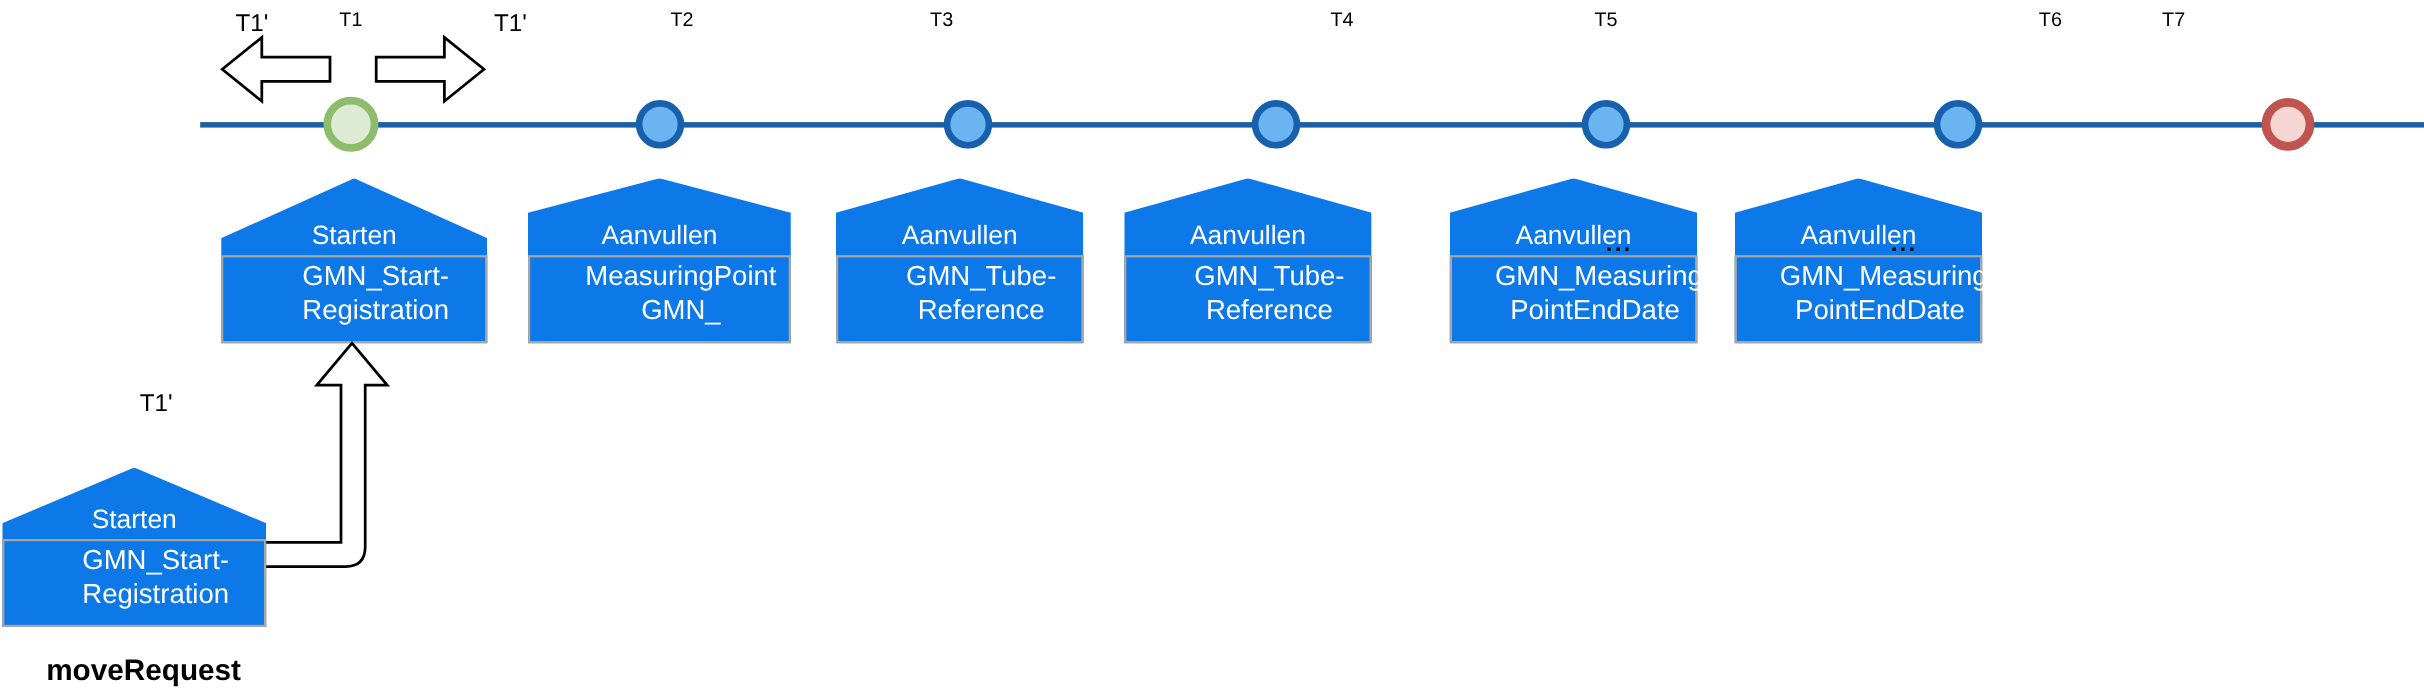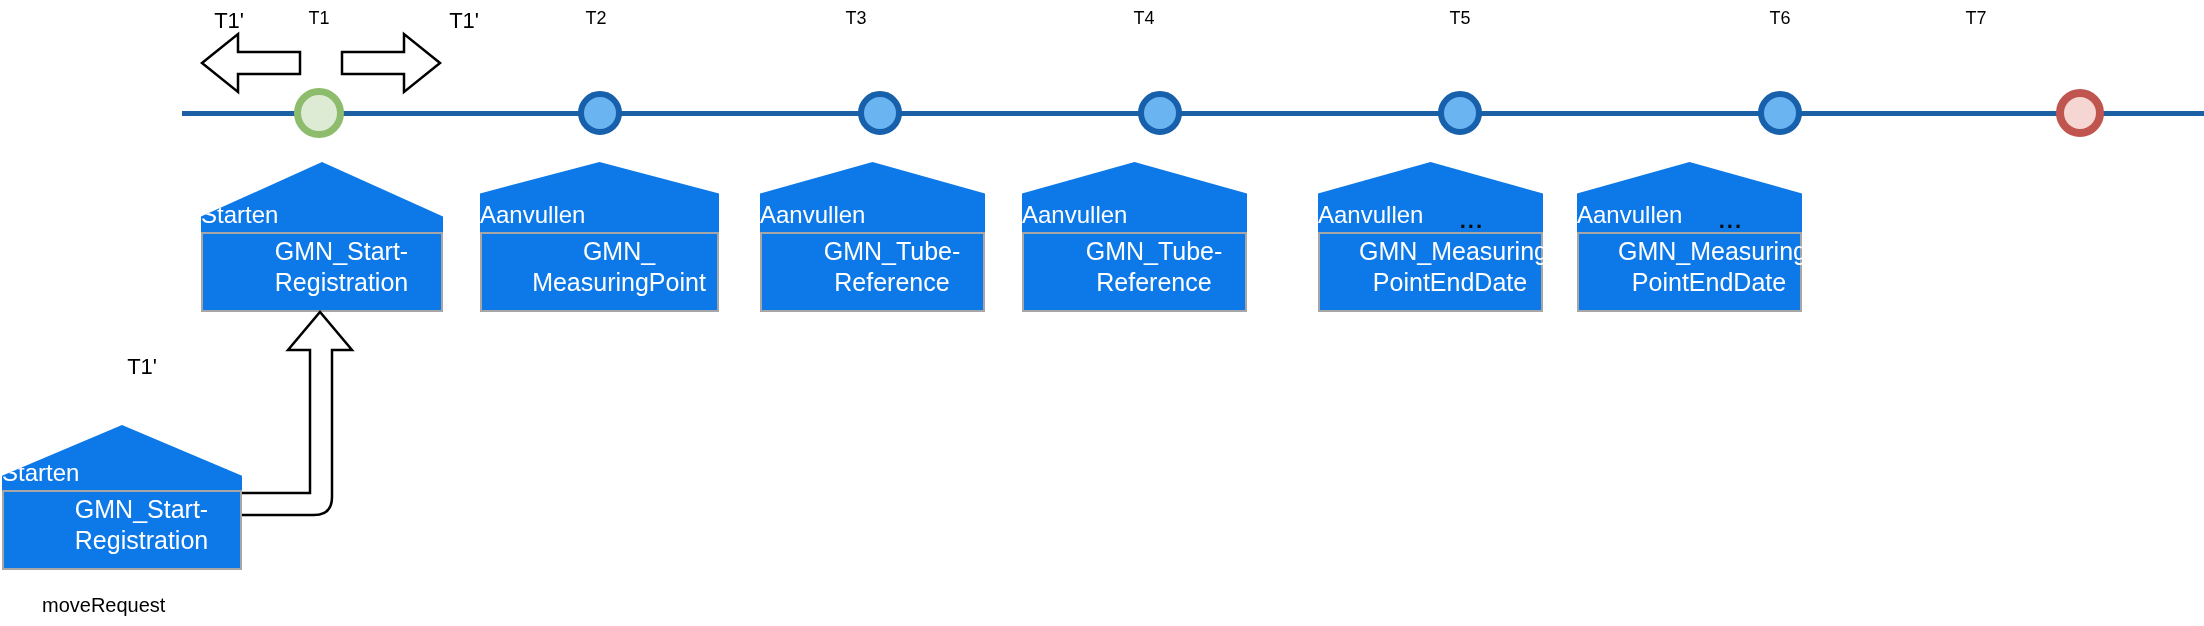--- a/index.html
+++ b/index.html
@@ -13,48 +13,48 @@
   }
   .tl-line{position:absolute;left:182px;top:111px;width:2022px;height:5px;background:#1b5fa5;}
   .node{position:absolute;border-radius:50%;box-sizing:border-box;}
   .node.mid{width:44px;height:44px;top:91px;background:#6ab4f2;border:6px solid #1760ab;}
   .node.start{width:50px;height:50px;top:88px;background:#ddebd5;border:7px solid #8dbc6d;}
   .node.end{width:48px;height:48px;top:89px;background:#f6d6d3;border:8px solid #c0544f;}
   .house{position:absolute;}
   .roof{
     position:relative;height:70px;background:#0d79e8;
     clip-path:polygon(50% 0,100% 45%,100% 100%,0 100%,0 45%);
-    display:flex;align-items:flex-end;justify-content:flex-start;
+    display:flex;align-items:flex-end;justify-content:center;
     color:#fff;font-size:24px;padding-bottom:3px;box-sizing:border-box;
   }
   .roof.steep{clip-path:polygon(50% 0,100% 78%,100% 100%,0 100%,0 78%);}
   .ghost .roof{height:65px;}
   .bodybox{
     height:80px;background:#0d79e8;border:2px solid #a6a6a6;box-sizing:border-box;
     color:#fff;text-align:center;font-size:25px;line-height:31px;padding-top:2px;padding-left:39px;
   }
   .dots{
     position:absolute;left:63%;bottom:6px;color:#0a0a0a;
     font-size:22px;font-weight:bold;letter-spacing:2px;line-height:10px;
   }
   .mini-label{position:absolute;width:80px;text-align:right;font-size:22px;color:#000;}
-  .caption{position:absolute;font-size:20px;color:#000;}
+  .caption{position:absolute;font-size:27px;color:#000;font-weight:bold;}
   .arrow-svg{position:absolute;}
 </style>
 </head>
 <body>
 
 <div class="canvas">
 
   <div class="tick" style="left:279px">T1</div>
-  <div class="tick" style="left:556px">T2</div>
+  <div class="tick" style="left:580px">T2</div>
   <div class="tick" style="left:816px">T3</div>
-  <div class="tick" style="left:1104px">T4</div>
+  <div class="tick" style="left:1180px">T4</div>
   <div class="tick" style="left:1420px">T5</div>
-  <div class="tick" style="left:1740px">T6</div>
+  <div class="tick" style="left:1824px">T6</div>
   <div class="tick" style="left:1936px">T7</div>
 
   <div class="mini-label" style="left:164px;top:8px">T1'</div>
   <div class="mini-label" style="left:399px;top:8px">T1'</div>
 
   <svg class="arrow-svg" style="left:200px;top:31px" width="102" height="64" viewBox="0 0 102 64">
     <polygon points="2,32 38,3 38,21 100,21 100,43 38,43 38,61" fill="#ffffff" stroke="#000000" stroke-width="2.5"></polygon>
   </svg>
   <svg class="arrow-svg" style="left:340px;top:31px" width="102" height="64" viewBox="0 0 102 64">
     <polygon points="100,32 64,3 64,21 2,21 2,43 64,43 64,61" fill="#ffffff" stroke="#000000" stroke-width="2.5"></polygon>
@@ -78,22 +78,22 @@
       <div>GMN_Start-</div>
       <div>Registration</div>
     </div>
   </div>
 
   <div class="house" style="left:480px;top:162px;width:239px">
     <div class="roof">
         <span>Aanvullen</span>
       </div>
     <div class="bodybox">
+      <div>MeasuringPoint</div>
       <div>GMN_</div>
-      <div>MeasuringPoint</div>
     </div>
   </div>
 
   <div class="house" style="left:760px;top:162px;width:225px">
     <div class="roof">
         <span>Aanvullen</span>
       </div>
     <div class="bodybox">
       <div>GMN_Tube-</div>
       <div>Reference</div>

